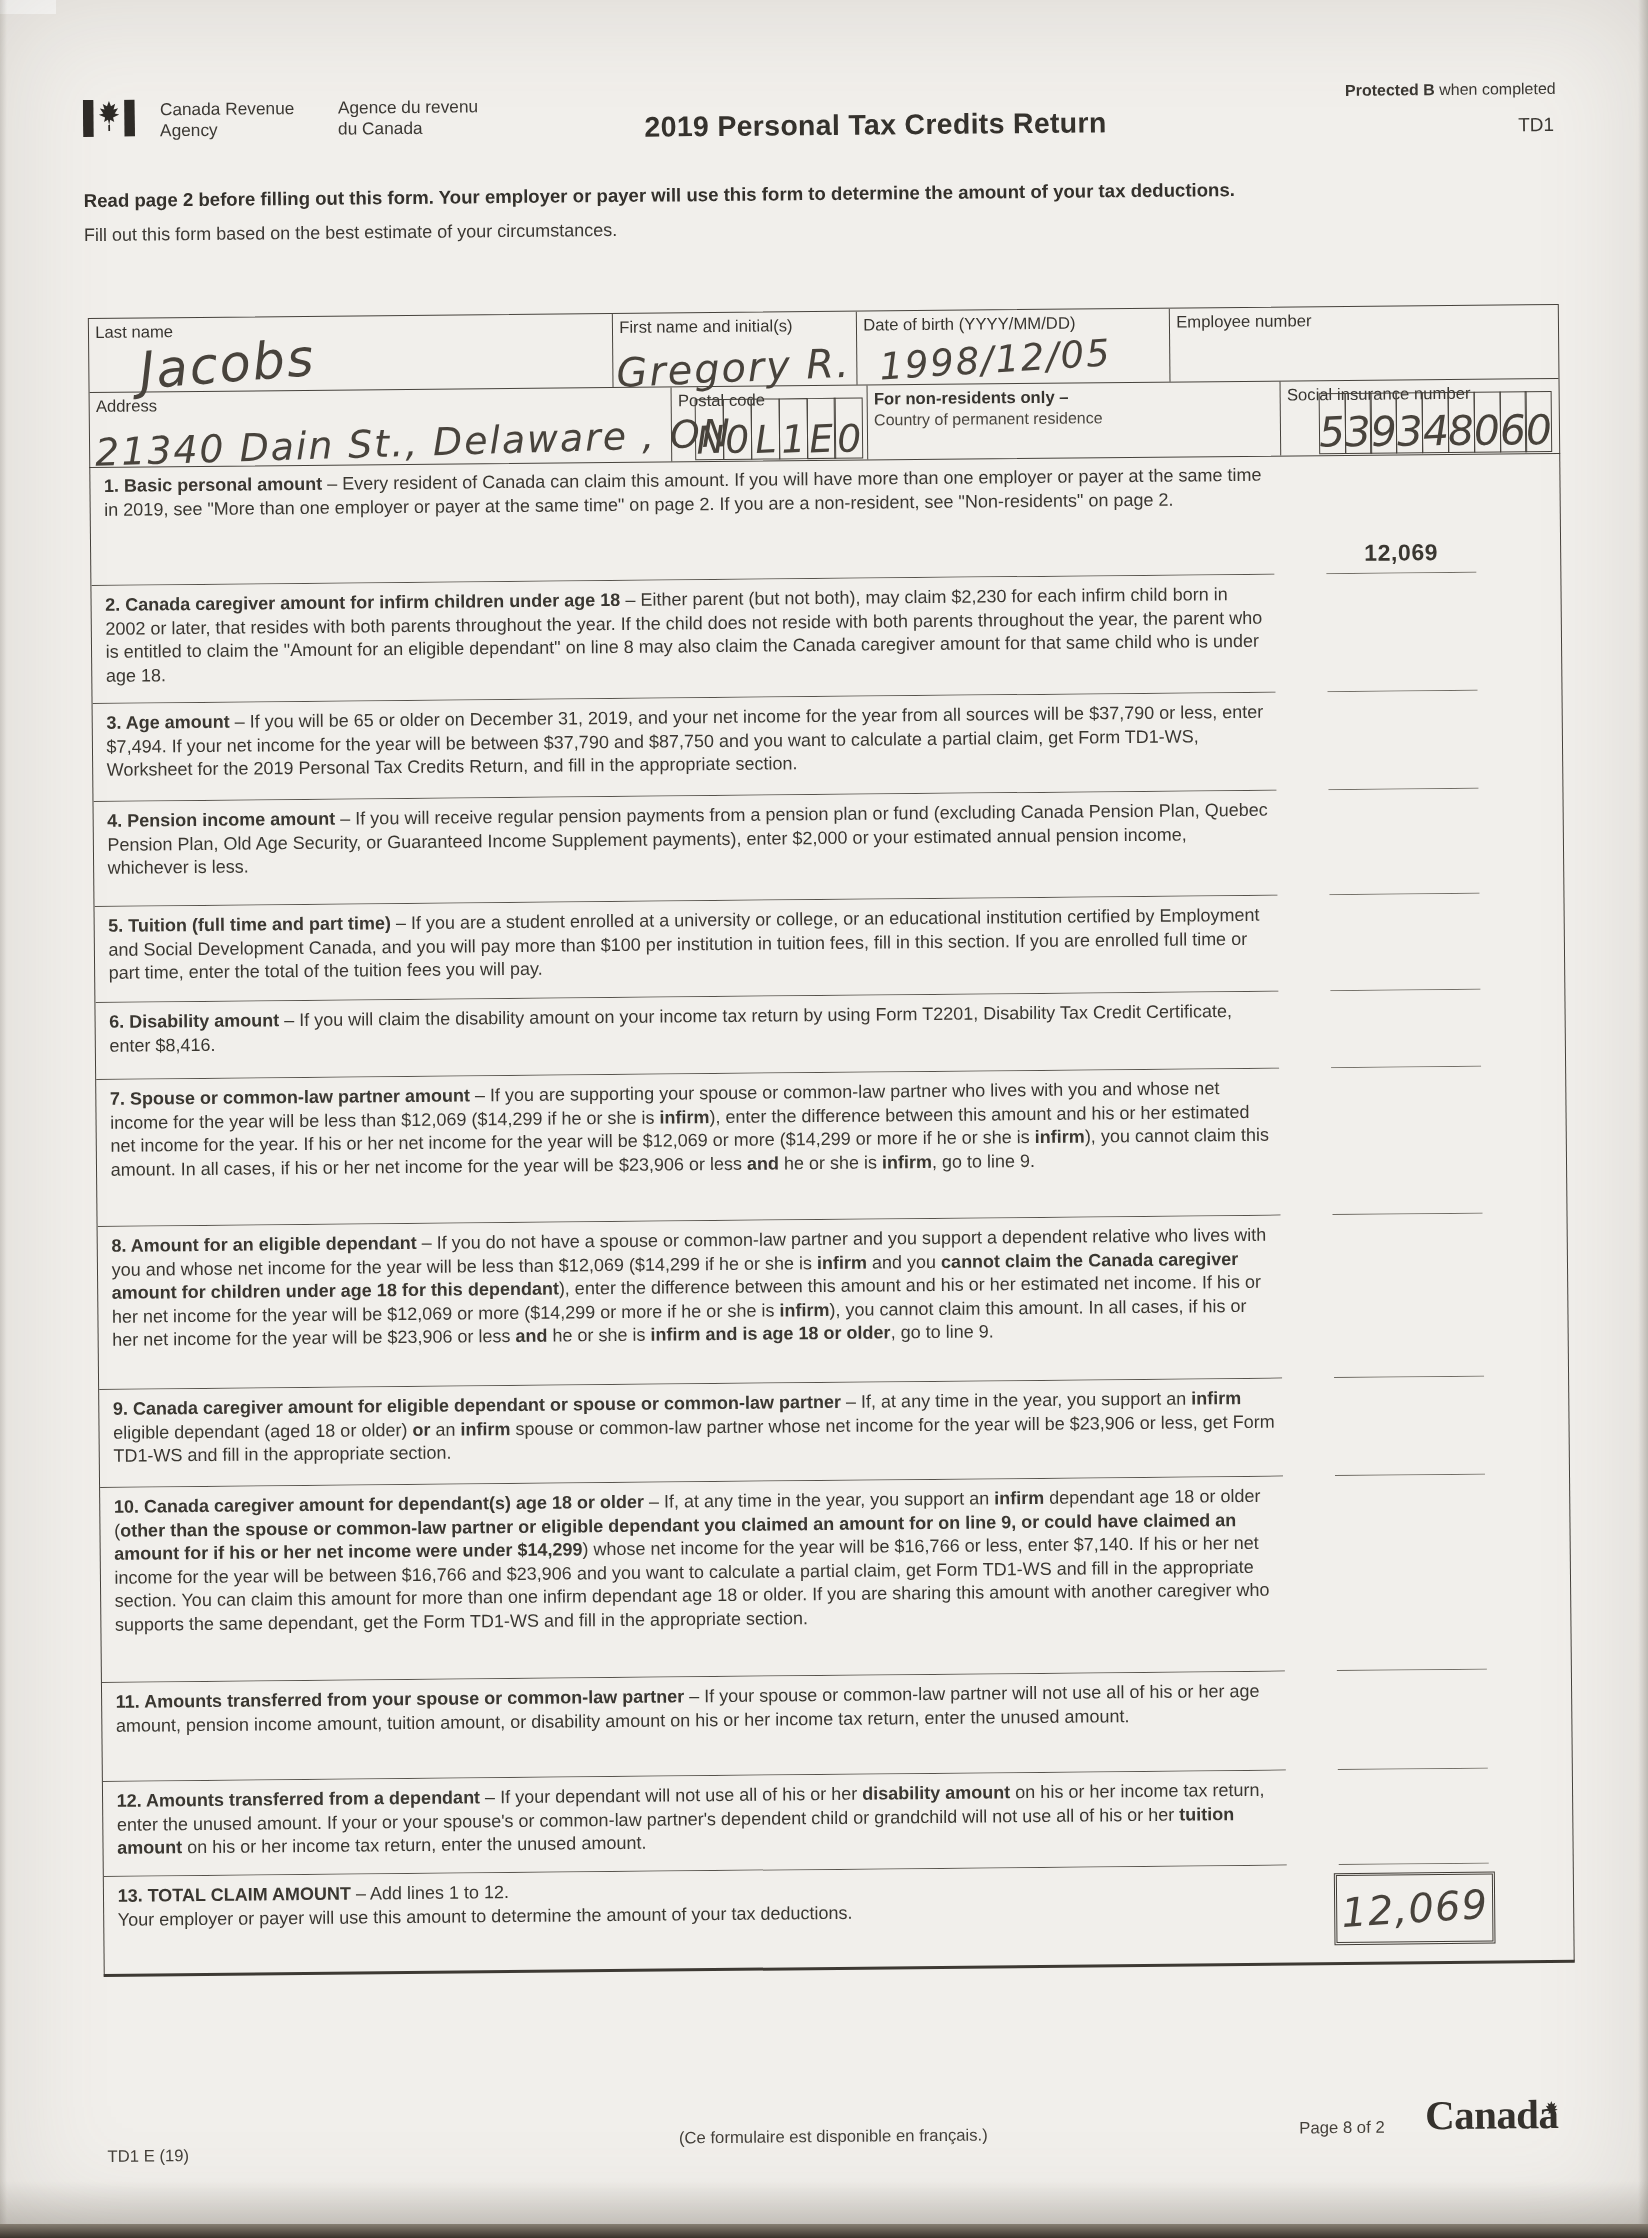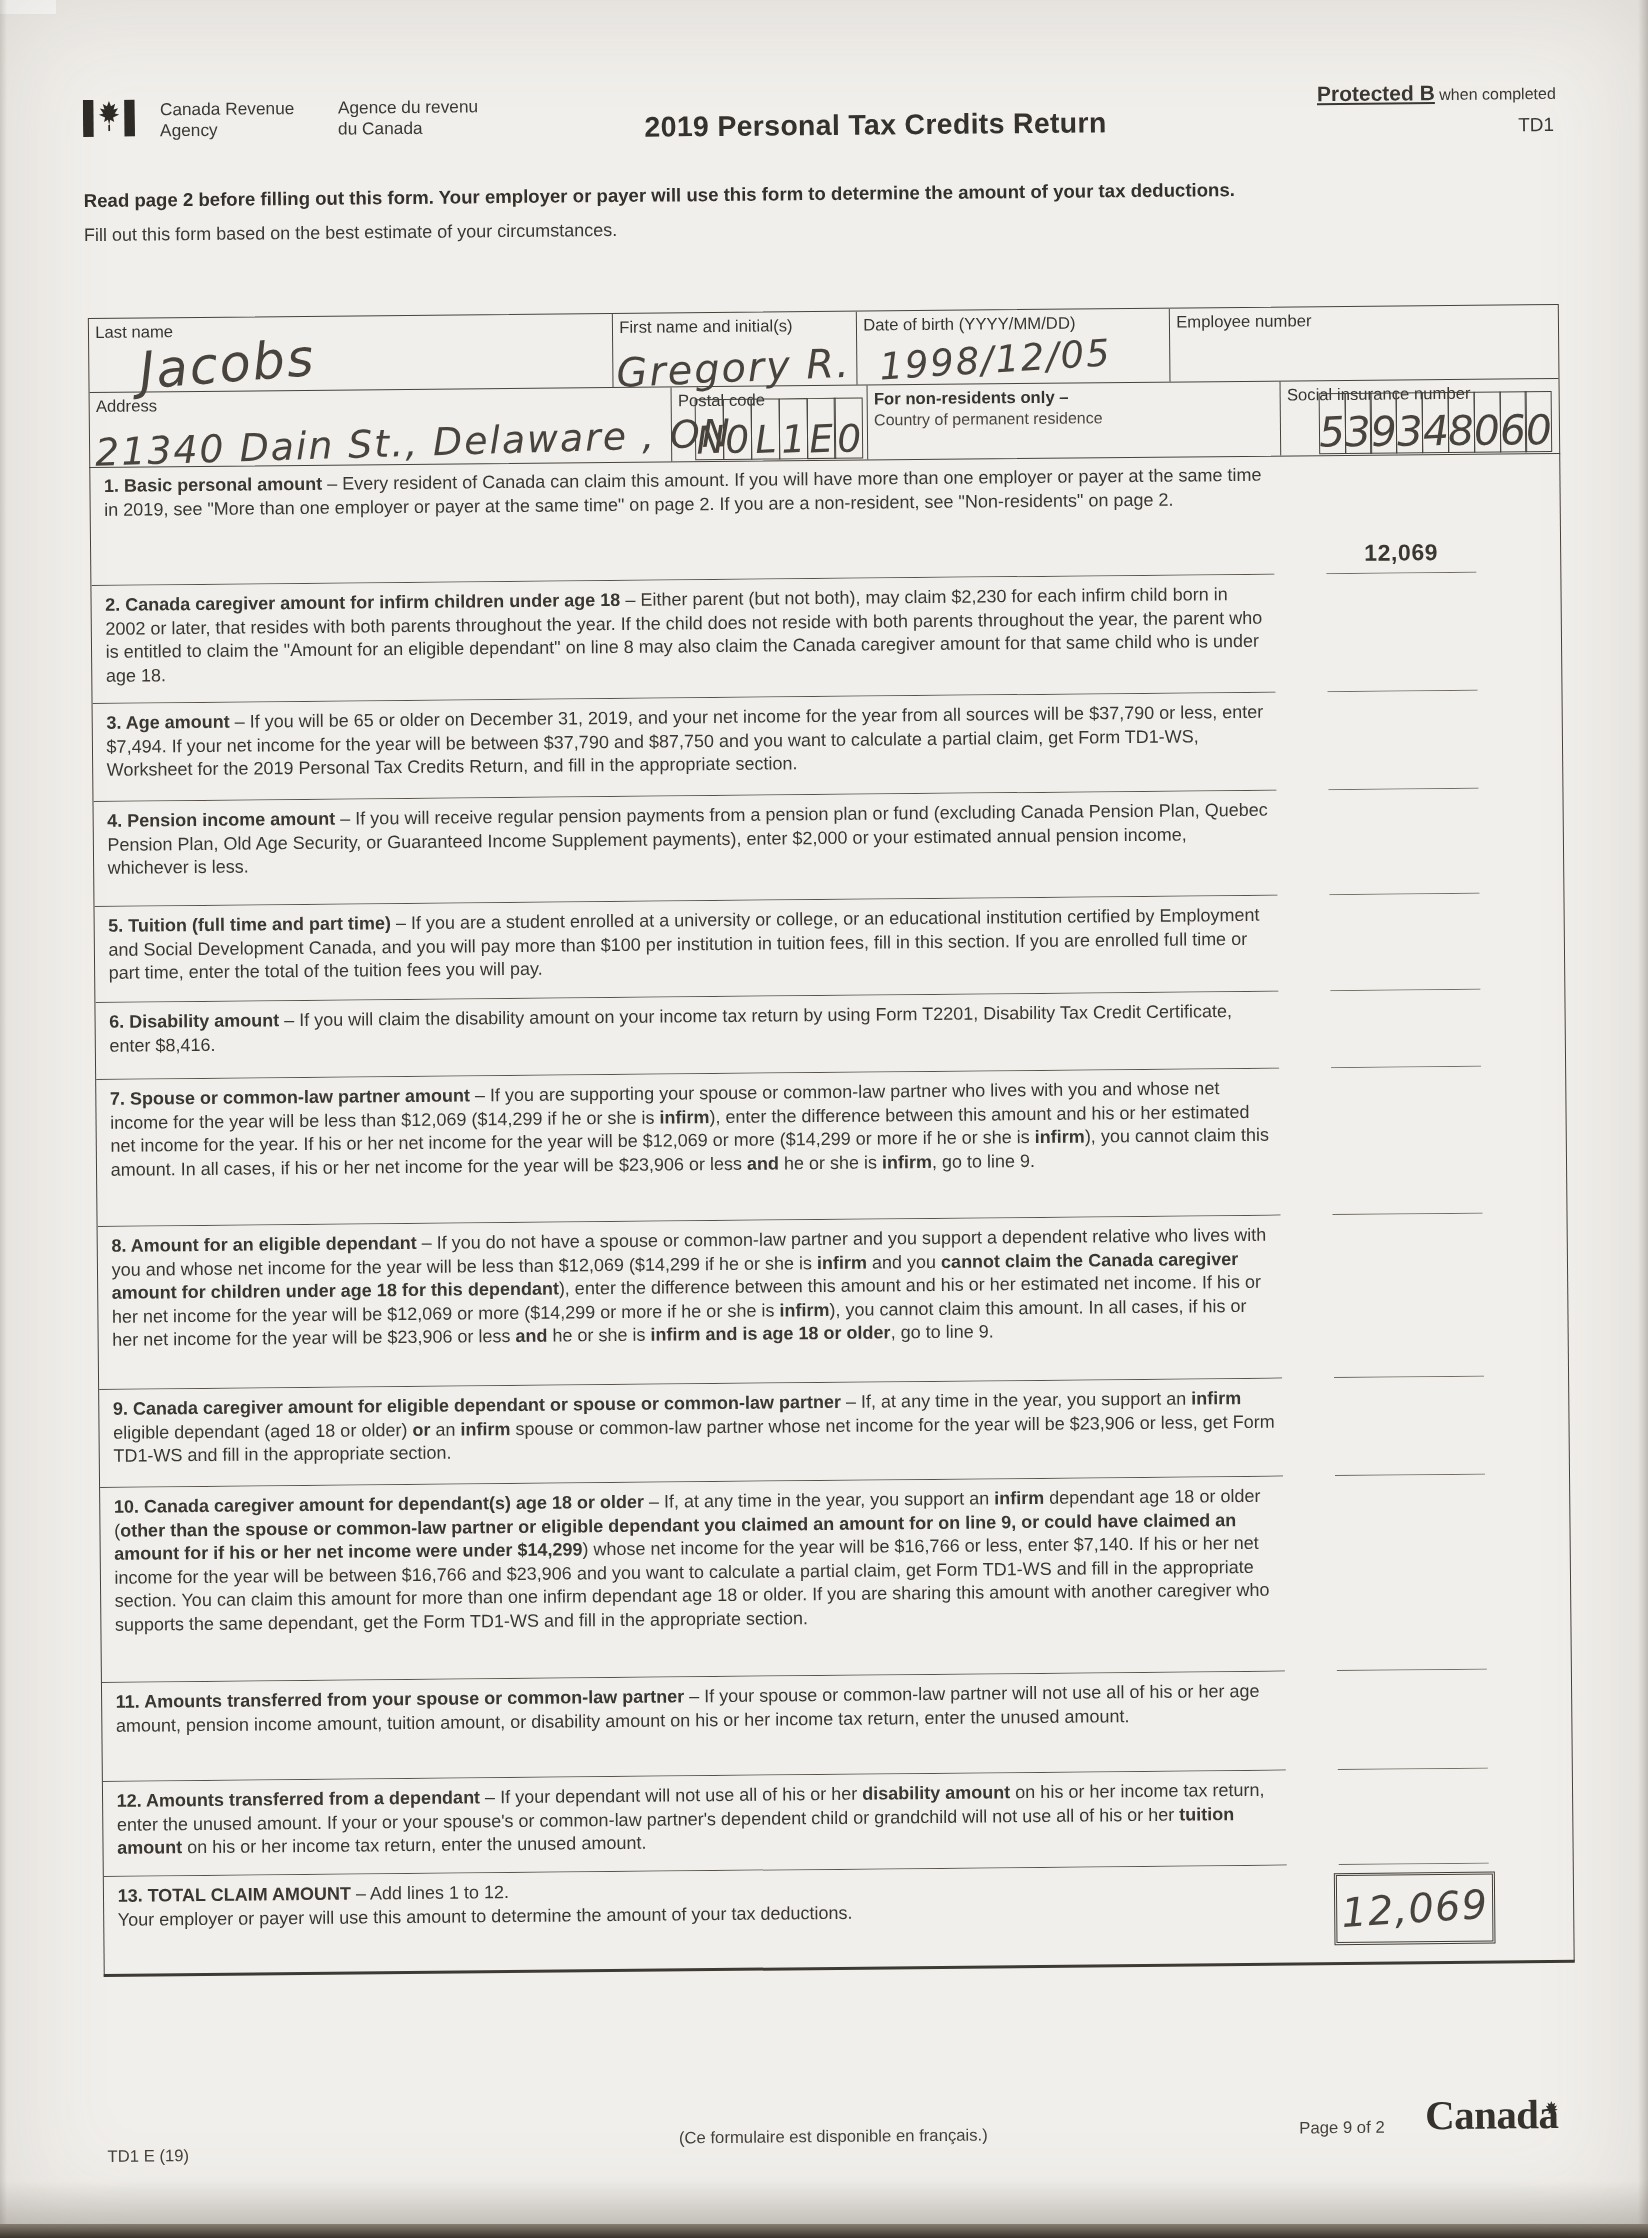--- a/index.html
+++ b/index.html
@@ -17,21 +17,21 @@
   .b{font-weight:bold;}
 
   
   .flag-logo{position:absolute;left:93px;top:93px;width:52px;height:37px;}
   .agency{position:absolute;top:93px;font-size:17.3px;line-height:21px;color:#3b3833;}
   .agency-en{left:170px;}
   .agency-fr{left:348px;}
   .form-title{position:absolute;left:607px;top:109px;width:557px;text-align:center;
     font-size:28.5px;font-weight:bold;color:#35322d;margin:0;letter-spacing:0.3px;}
   .protected{position:absolute;right:82px;top:87px;font-size:16px;text-align:right;color:#3b3833;}
-  .protected .b{font-size:21px;text-decoration:underline;}
+  .protected .b{font-size:16px;}
   .form-code{position:absolute;right:84px;top:121px;font-size:19px;text-align:right;color:#3b3833;}
 
   .instr1{position:absolute;left:93px;top:183px;width:1424px;font-size:18.6px;font-weight:bold;color:#34312c;margin:0;}
   .instr2{position:absolute;left:93px;top:218px;width:1424px;font-size:18px;color:#3b3833;margin:0;}
 
   
   .id-table{position:absolute;left:96px;top:311px;width:1471px;border:1.9px solid #46423c;box-sizing:border-box;}
   .id-row{display:grid;}
   .id-row.r1{grid-template-columns:524px 244px 313px 387px;height:73px;border-bottom:1.9px solid #46423c;}
   .id-row.r2{grid-template-columns:582px 196px 413px 275px;height:74px;}
@@ -278,21 +278,21 @@
         <div class="sec sec-13">
           <div class="sec-text"><span class="b">13. TOTAL CLAIM AMOUNT</span><span> – Add lines 1 to 12.</span><br><span>Your employer or payer will use this amount to determine the amount of your tax deductions.</span></div>
           <div class="total-box">
             <span class="hw">12,069</span>
           </div>
         </div>
       </div>
 
     <div class="footer-item f-code">TD1 E (19)</div>
     <div class="footer-item f-center">(Ce formulaire est disponible en français.)</div>
-    <div class="footer-item f-page">Page 9 of 2</div>
+    <div class="footer-item f-page">Page 8 of 2</div>
     <div class="wordmark">
       <span>Canada</span>
       <span class="leaf">
         <svg width="18.6" height="18.6" viewBox="0 0 86 106">
           <g fill="#35322d">
             <path d="M43 0 L50 18 L65 10 L59 30 L75 26 L63 44 L79 48 L57 58 L61 74 L47 66 L43 84 L39 66 L25 74 L29 58 L7 48 L23 44 L11 26 L27 30 L21 10 L36 18 Z"></path>
           </g>
         </svg>
       </span>
     </div>

